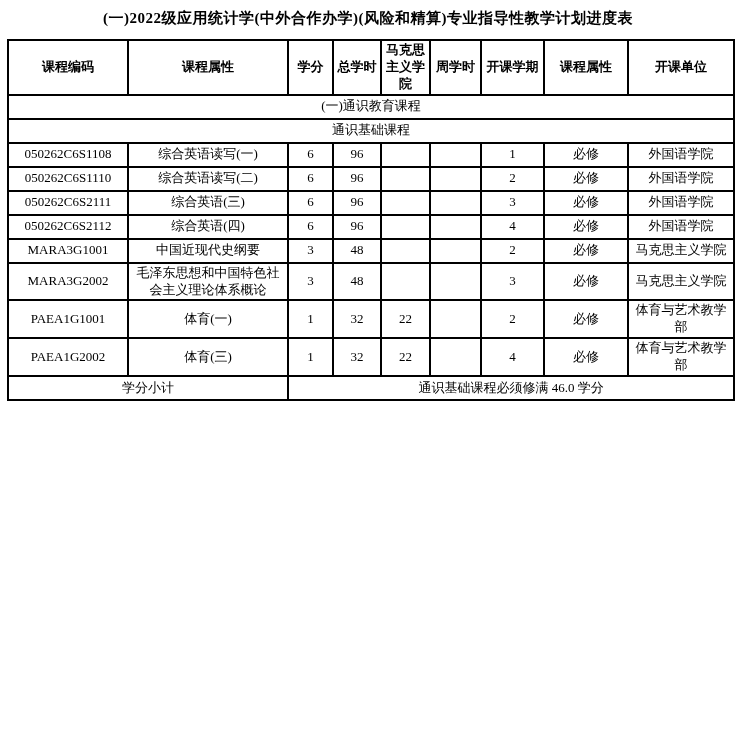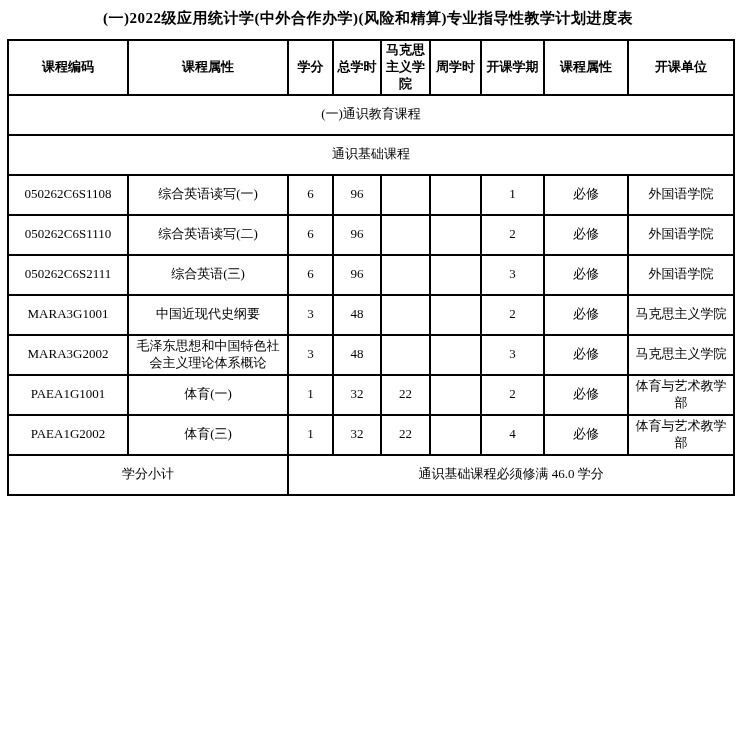--- a/index.html
+++ b/index.html
@@ -35,21 +35,21 @@
     font-size: 13px;
     text-align: center;
     vertical-align: middle;
     padding: 1px 2px;
     line-height: 1.3;
     overflow: hidden;
     word-break: break-all;
   }
   table.plan thead tr { height: 50px; }
   table.plan thead th { font-weight: bold; padding: 1px 1px; }
-  table.plan tbody tr { height: 40px; }
+  table.plan tbody tr { height: 24px; }
   tbody.sections tr { height: 39px; }
   td.col-name {
     text-align: left;
     padding-left: 6px;
     padding-right: 3px;
   }
   td.col-code { font-size: 12.5px; }
   td.txt-md { font-size: 12.5px; }
   td.txt-sm { font-size: 11px; padding-left: 1px; padding-right: 1px; }
   .section-cell { font-size: 13px; }
@@ -125,20 +125,31 @@
           <td class="col-name">综合英语(三)</td>
           <td class="col-credits">6</td>
           <td class="col-total_hours">96</td>
           <td class="col-lab_hours"></td>
           <td class="col-weekly_hours"></td>
           <td class="col-semester">3</td>
           <td class="col-attribute">必修</td>
           <td class="col-department">外国语学院</td>
         </tr>
         <tr>
+          <td class="col-code">050262C6S2112</td>
+          <td class="col-name">综合英语(四)</td>
+          <td class="col-credits">6</td>
+          <td class="col-total_hours">96</td>
+          <td class="col-lab_hours"></td>
+          <td class="col-weekly_hours"></td>
+          <td class="col-semester">4</td>
+          <td class="col-attribute">必修</td>
+          <td class="col-department">外国语学院</td>
+        </tr>
+        <tr>
           <td class="col-code">MARA3G1001</td>
           <td class="col-name">中国近现代史纲要</td>
           <td class="col-credits">3</td>
           <td class="col-total_hours">48</td>
           <td class="col-lab_hours"></td>
           <td class="col-weekly_hours"></td>
           <td class="col-semester">2</td>
           <td class="col-attribute">必修</td>
           <td class="col-department txt-md">马克思主义学院</td>
         </tr>

